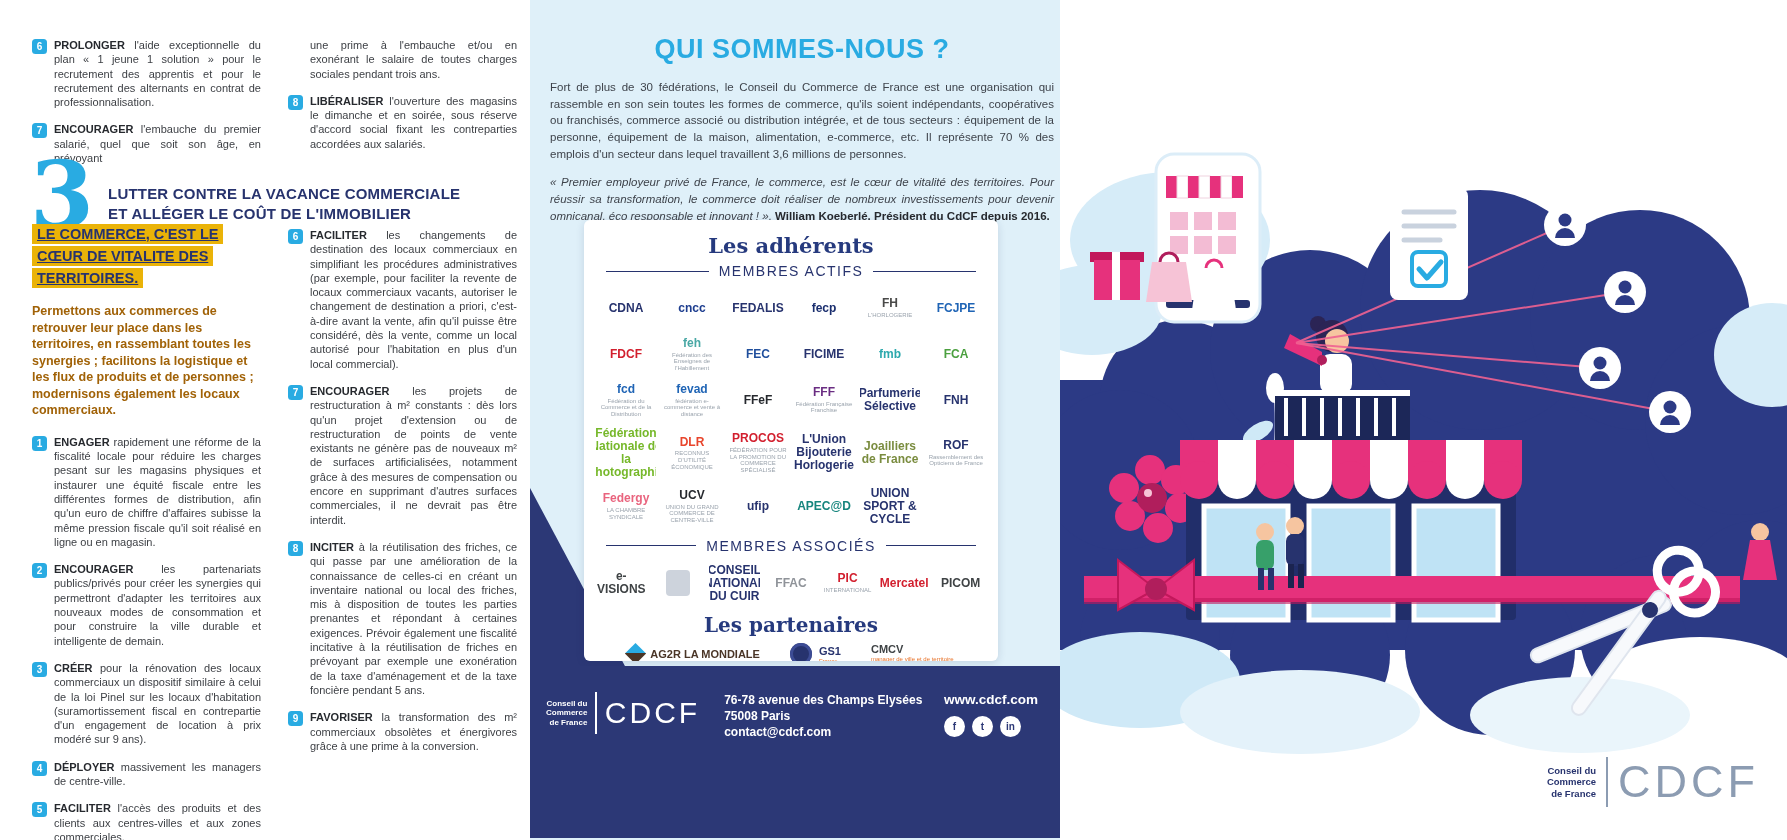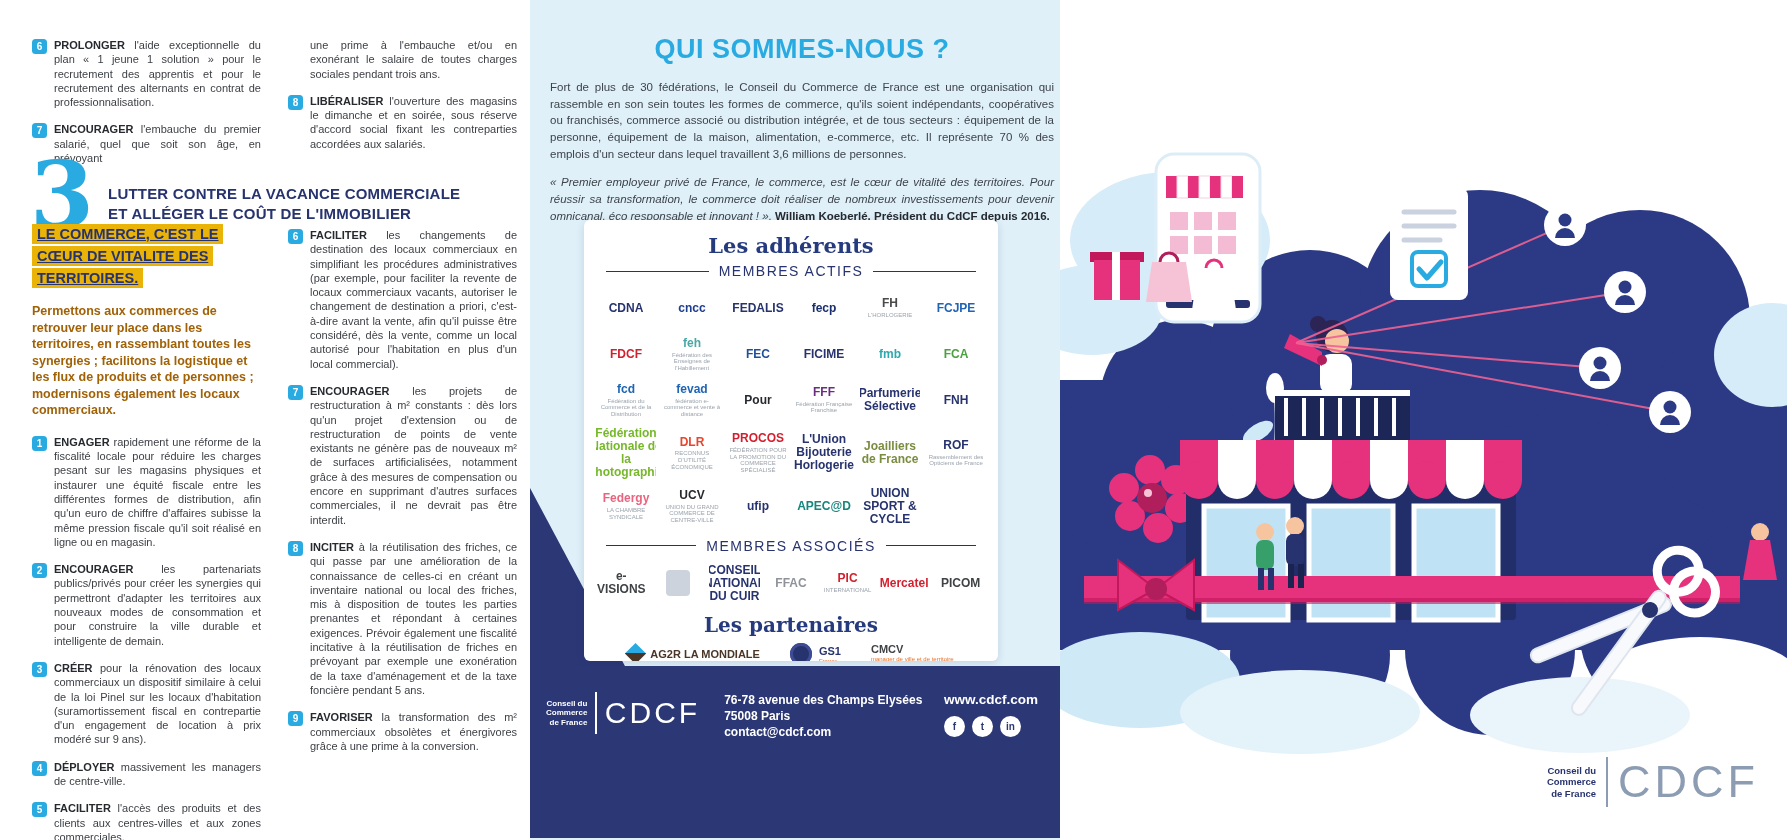--- a/index.html
+++ b/index.html
@@ -238,21 +238,21 @@
           </div>
           <div class="chip">
             <span class="chip-label" style="color: rgb(31, 100, 181);">fcd</span>
             <span class="chip-sub">Fédération du Commerce et de la Distribution</span>
           </div>
           <div class="chip">
             <span class="chip-label" style="color: rgb(31, 100, 181);">fevad</span>
             <span class="chip-sub">fédération e-commerce et vente à distance</span>
           </div>
           <div class="chip">
-            <span class="chip-label" style="color: rgb(38, 41, 46);">Pour</span>
+            <span class="chip-label" style="color: rgb(38, 41, 46);">FFeF</span>
 
           </div>
           <div class="chip">
             <span class="chip-label" style="color: rgb(106, 45, 130);">FFF</span>
             <span class="chip-sub">Fédération Française Franchise</span>
           </div>
           <div class="chip">
             <span class="chip-label" style="color: rgb(39, 51, 110);">Parfumerie Sélective</span>
 
           </div>

